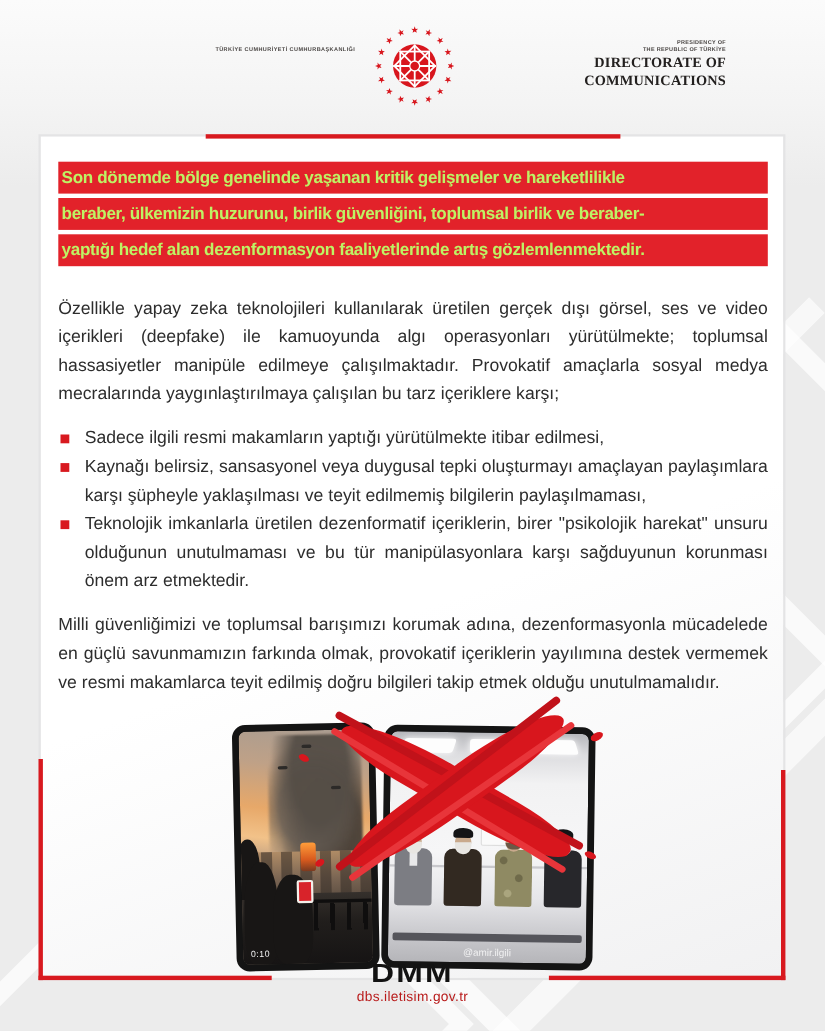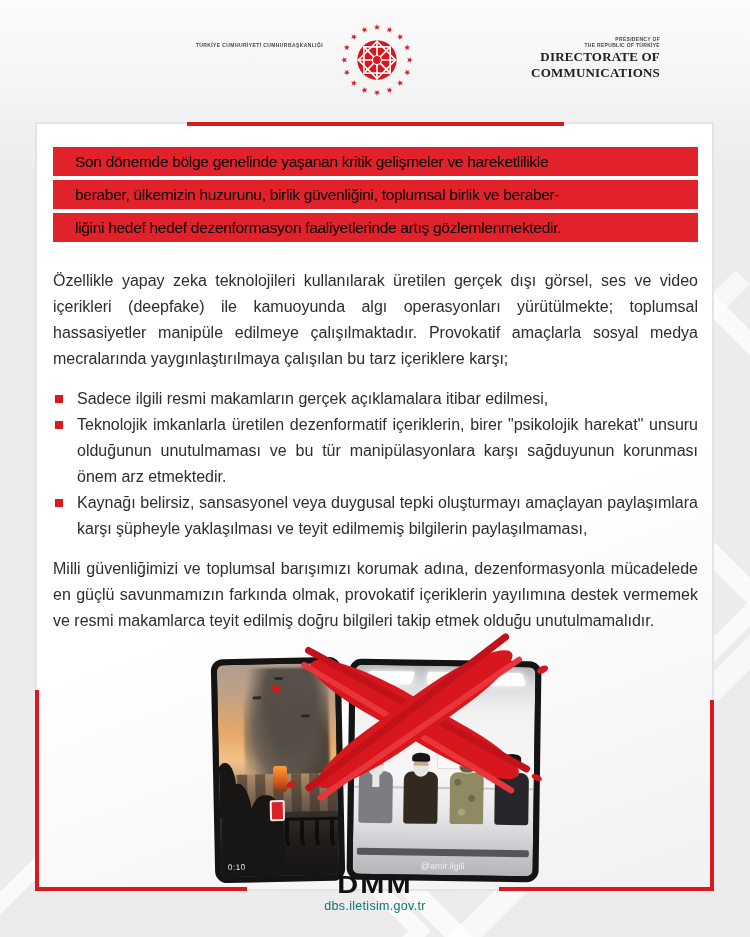--- a/index.html
+++ b/index.html
@@ -35,22 +35,22 @@
     border:2px solid #e4e4e5;box-sizing:border-box;z-index:1;}
   .accent{position:absolute;background:#d8191f;z-index:3;}
   .acc-top{top:-2px;left:150px;width:377px;height:4px;}
   .acc-left{left:-2px;top:566px;bottom:-2px;width:4px;}
   .acc-right{right:-2px;top:576px;bottom:-2px;width:4px;}
   .acc-bl{bottom:-2px;left:-2px;width:212px;height:4px;}
   .acc-br{bottom:-2px;right:-2px;width:215px;height:4px;}
 
   
   .bar{position:absolute;left:16px;width:645px;height:29px;background:#e2222a;
-    color:#000000;font-weight:normal;font-size:15.5px;letter-spacing:-0.3px;
-    line-height:29px;padding-left:22px;box-sizing:border-box;white-space:nowrap;overflow:hidden;}
+    color:#bef264;font-weight:bold;font-size:15.5px;letter-spacing:-0.3px;
+    line-height:29px;padding-left:3px;box-sizing:border-box;white-space:nowrap;overflow:hidden;}
   .bar.b1{top:23px;} .bar.b2{top:56px;} .bar.b3{top:89px;}
 
   
   .bodytext{position:absolute;left:16px;width:645px;color:#2d2d2d;
     font-size:16px;line-height:26px;text-align:justify;}
   .p1{top:144px;}
   .p2{top:432px;}
   .bullets{position:absolute;left:16px;top:262px;width:645px;margin:0;padding:0;list-style:none;}
   .bullets li{position:relative;padding-left:24px;color:#2d2d2d;font-size:16px;line-height:26px;text-align:justify;}
   .bullets li .sq{position:absolute;left:2px;top:9px;width:8px;height:8px;background:#d8191f;}
@@ -125,21 +125,21 @@
   .xmark .stroke:after{content:"";position:absolute;left:-8px;bottom:5px;width:248px;height:6px;background:#e8353a;border-radius:4px;transform:rotate(1.2deg);}
   .xmark .dot{position:absolute;background:#d8161d;border-radius:50%;}
   .xmark .d1{left:6px;top:40px;width:10px;height:6px;transform:rotate(30deg);}
   .xmark .d2{right:6px;top:34px;width:12px;height:7px;transform:rotate(-25deg);}
   .xmark .d3{left:16px;bottom:18px;width:9px;height:6px;transform:rotate(-30deg);}
   .xmark .d4{right:18px;bottom:12px;width:11px;height:6px;transform:rotate(28deg);}
 
   
   .footer{position:absolute;left:0;right:0;top:872px;text-align:center;z-index:4;}
   .dmm{font-weight:bold;font-size:29px;letter-spacing:2px;color:#121212;transform:scaleY(.82);line-height:26px;}
-  .dmmurl{font-size:12.5px;color:#0f766e;letter-spacing:.3px;margin-top:1px;}
+  .dmmurl{font-size:12.5px;color:#b91c1c;letter-spacing:.3px;margin-top:1px;}
 </style>
 </head>
 <body>
 
 <div class="top-fade"></div>
 <div class="pat p1"></div>
 <div class="pat p2"></div>
 <div class="pat p3"></div>
 <div class="stripe s1"></div>
 <div class="stripe s2"></div>
@@ -196,28 +196,28 @@
 
 <div class="card">
   <div class="accent acc-top"></div>
   <div class="accent acc-left"></div>
   <div class="accent acc-right"></div>
   <div class="accent acc-bl"></div>
   <div class="accent acc-br"></div>
 
   <div class="bar b1">Son dönemde bölge genelinde yaşanan kritik gelişmeler ve hareketlilikle</div>
   <div class="bar b2">beraber, ülkemizin huzurunu, birlik güvenliğini, toplumsal birlik ve beraber-</div>
-  <div class="bar b3">liğini hedef hedef dezenformasyon faaliyetlerinde artış gözlemlenmektedir.</div>
+  <div class="bar b3">yaptığı hedef alan dezenformasyon faaliyetlerinde artış gözlemlenmektedir.</div>
 
   <div class="bodytext p1">Özellikle yapay zeka teknolojileri kullanılarak üretilen gerçek dışı görsel, ses ve video içerikleri (deepfake) ile kamuoyunda algı operasyonları yürütülmekte; toplumsal hassasiyetler manipüle edilmeye çalışılmaktadır. Provokatif amaçlarla sosyal medya mecralarında yaygınlaştırılmaya çalışılan bu tarz içeriklere karşı;</div>
 
   <ul class="bullets">
-    <li><span class="sq"></span><span>Sadece ilgili resmi makamların gerçek açıklamalara itibar edilmesi,</span></li>
+    <li><span class="sq"></span><span>Sadece ilgili resmi makamların yaptığı yürütülmekte itibar edilmesi,</span></li>
+    <li><span class="sq"></span><span>Kaynağı belirsiz, sansasyonel veya duygusal tepki oluşturmayı amaçlayan paylaşımlara karşı şüpheyle yaklaşılması ve teyit edilmemiş bilgilerin paylaşılmaması,</span></li>
     <li><span class="sq"></span><span>Teknolojik imkanlarla üretilen dezenformatif içeriklerin, birer "psikolojik harekat" unsuru olduğunun unutulmaması ve bu tür manipülasyonlara karşı sağduyunun korunması önem arz etmektedir.</span></li>
-    <li><span class="sq"></span><span>Kaynağı belirsiz, sansasyonel veya duygusal tepki oluşturmayı amaçlayan paylaşımlara karşı şüpheyle yaklaşılması ve teyit edilmemiş bilgilerin paylaşılmaması,</span></li>
   </ul>
 
   <div class="bodytext p2">Milli güvenliğimizi ve toplumsal barışımızı korumak adına, dezenformasyonla mücadelede en güçlü savunmamızın farkında olmak, provokatif içeriklerin yayılımına destek vermemek ve resmi makamlarca teyit edilmiş doğru bilgileri takip etmek olduğu unutulmamalıdır.</div>
 
   <div class="imgwrap">
 
     <div class="thumb thumb-left">
       <div class="lv">
         <div class="smoke"></div>
         <div class="heli h1"></div>

